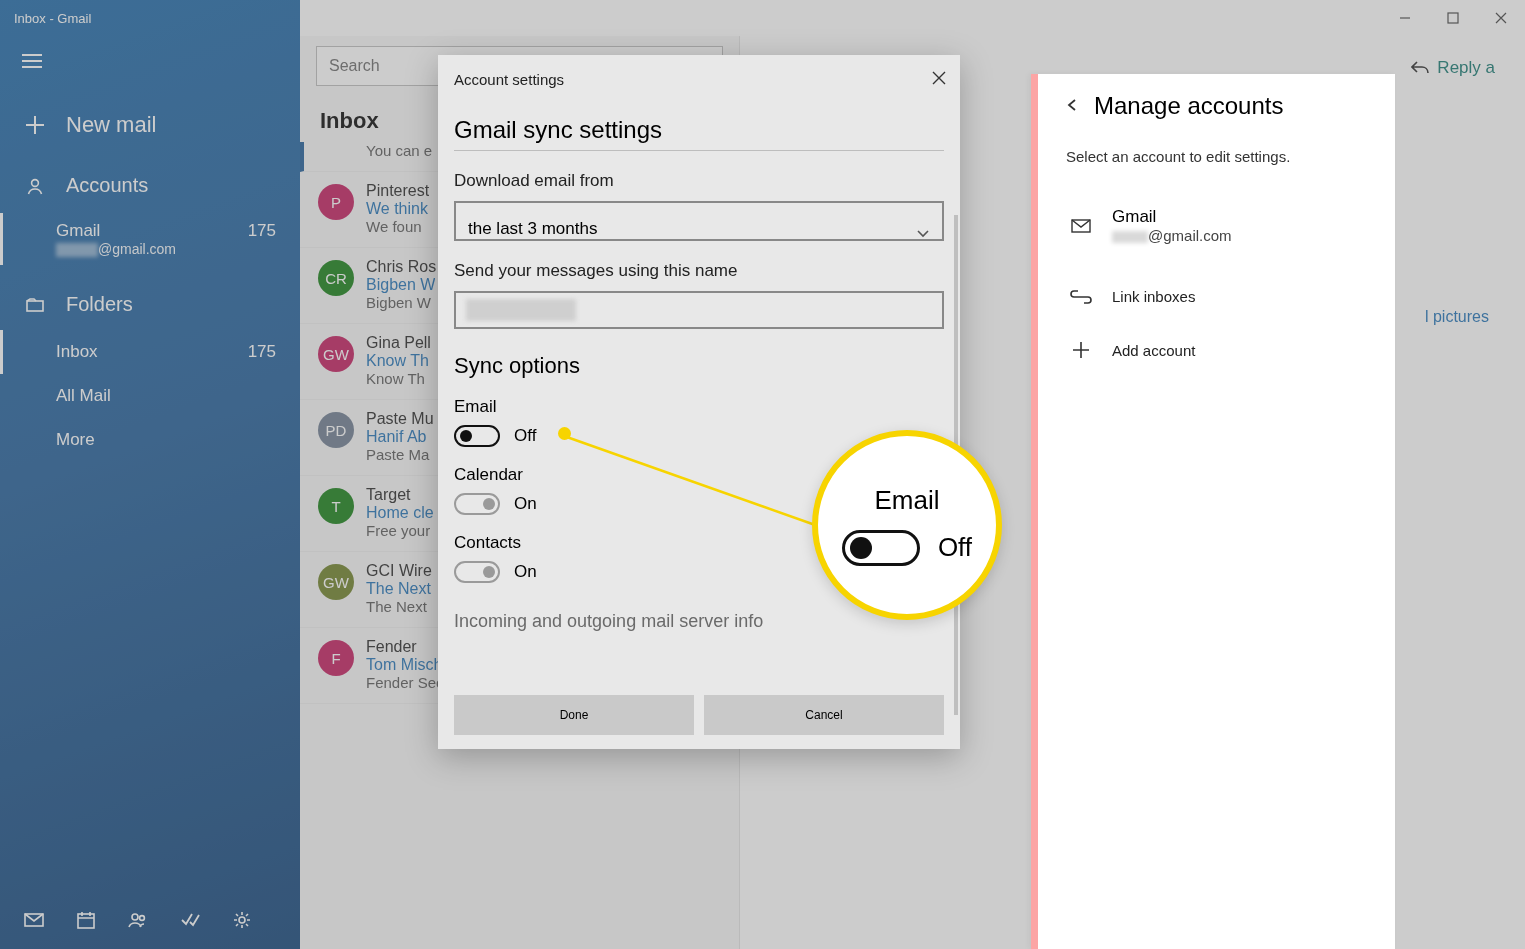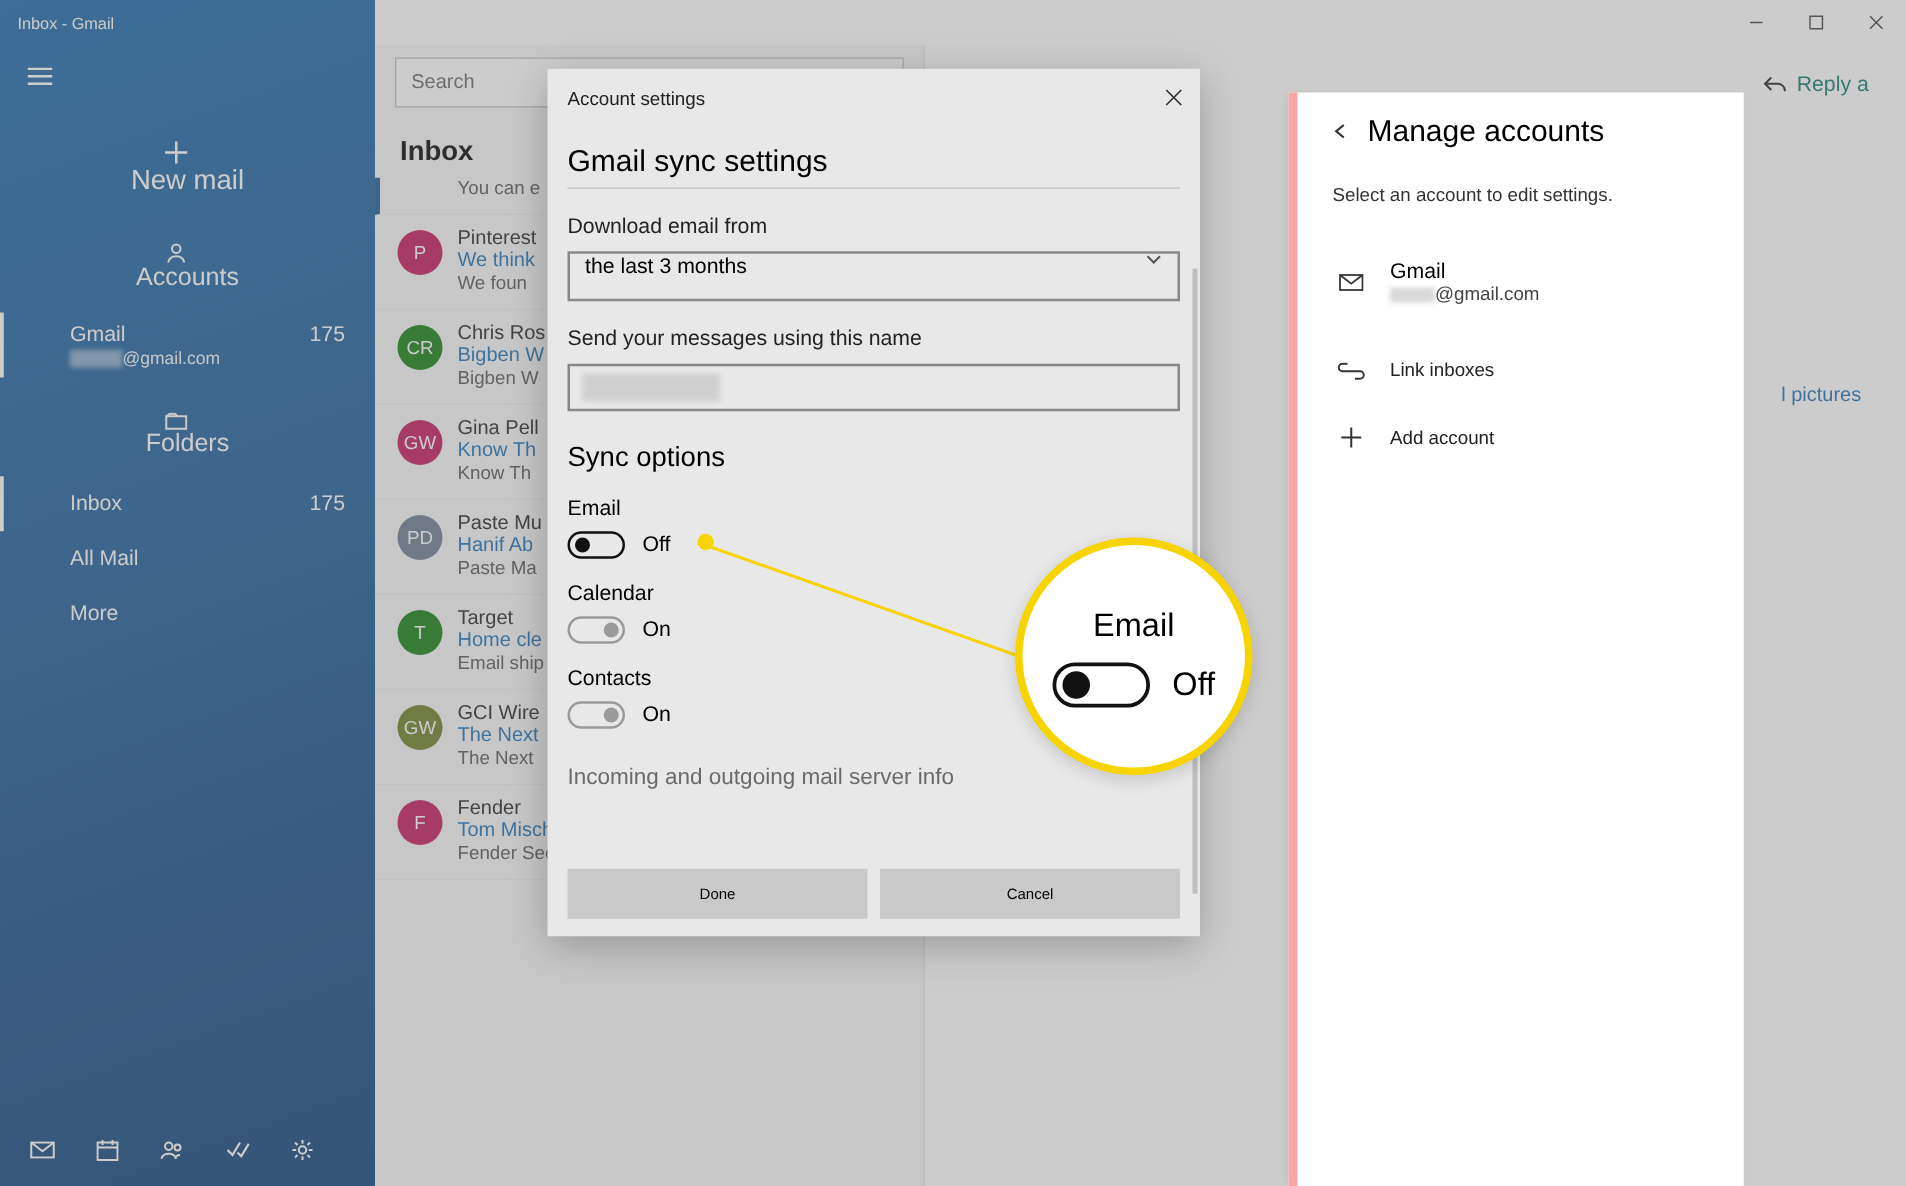--- a/index.html
+++ b/index.html
@@ -12,21 +12,21 @@
   .win-btn { width: 48px; height: 36px; display: flex; align-items: center; justify-content: center; color: #555; }
 
   
   .nav {
     position: absolute; left: 0; top: 0; bottom: 0; width: 300px;
     background: linear-gradient(160deg, #1866a8 0%, #1b5a97 45%, #0b3f76 100%);
     color: #fff;
     padding-top: 36px;
   }
   .nav .hamburger { padding: 18px 22px; }
-  .nav-row { display: flex; align-items: center; padding: 14px 22px; font-size: 20px; flex-direction: column; }
+  .nav-row { display: flex; align-items: center; padding: 14px 22px; font-size: 20px; }
   .nav-row.newmail { font-size: 22px; font-weight: 400; padding-top: 22px; padding-bottom: 22px; }
   .nav-row .icn { width: 26px; margin-right: 18px; display: flex; justify-content: center; }
   .acct-row { border-left: 3px solid #fff; padding-left: 53px; margin-top: 2px; padding-top: 8px; padding-bottom: 8px; display: flex; justify-content: space-between; align-items: flex-start; }
   .acct-row .name { font-size: 17px; }
   .acct-row .addr { font-size: 14px; opacity: .95; }
   .acct-row .count { font-size: 17px; padding-right: 24px; }
   .folder-row { display: flex; justify-content: space-between; padding: 12px 24px 12px 56px; font-size: 17px; }
   .folder-row.active { border-left: 3px solid #fff; padding-left: 53px; }
   .nav-bottom { position: absolute; bottom: 0; left: 0; right: 0; display: flex; padding: 10px 8px; }
   .nav-bottom .bicn { width: 52px; height: 38px; display: flex; align-items: center; justify-content: center; }
@@ -80,21 +80,21 @@
   
   .dialog {
     position: absolute; left: 438px; top: 55px; width: 522px; height: 694px;
     background: #e8e8e8; box-shadow: 0 8px 30px rgba(0,0,0,.25);
     padding: 16px 16px 14px;
   }
   .dialog .dtitle { font-size: 15px; color: #222; }
   .dialog .close { position: absolute; right: 14px; top: 14px; font-size: 18px; color: #333; }
   .dlg-h1 { font-size: 24px; font-weight: 400; margin-top: 28px; border-bottom: 1px solid #bdbdbd; padding-bottom: 6px; }
   .dlg-label { font-size: 17px; margin-top: 20px; color: #222; }
-  .dlg-select { margin-top: 10px; height: 40px; border: 2px solid #888; display: flex; align-items: flex-start; justify-content: space-between; padding: 0 12px; font-size: 17px; background: #e8e8e8; }
+  .dlg-select { margin-top: 10px; height: 40px; border: 2px solid #888; display: flex; align-items: flex-end; justify-content: space-between; padding: 0 12px; font-size: 17px; background: #e8e8e8; }
   .dlg-input { margin-top: 10px; height: 38px; border: 2px solid #888; background: #e8e8e8; padding: 0 10px; }
   .dlg-input .blur { display:inline-block; width: 110px; height: 22px; background: #cfcfcf; filter: blur(2px); margin-top: 6px; }
   .dlg-h2 { font-size: 22px; font-weight: 400; margin-top: 24px; }
   .sync-item { margin-top: 18px; }
   .sync-item .slabel { font-size: 17px; }
   .sync-item .row { display: flex; align-items: center; margin-top: 8px; }
   .toggle { width: 46px; height: 22px; border: 2px solid #111; border-radius: 12px; position: relative; margin-right: 14px; }
   .toggle .knob { position: absolute; width: 12px; height: 12px; border-radius: 50%; background: #111; top: 3px; left: 4px; }
   .toggle.off .knob { left: 4px; }
   .toggle.disabled { border-color: #9a9a9a; }
@@ -272,21 +272,21 @@
           <div class="preview">Paste Ma</div>
         </div>
       </div>
       <div class="msg">
         <div class="avatar" style="background:#107c10">T</div>
         <div class="lines">
           <div class="sender">Target</div>
           <div class="subject-row">
             <div class="subject">Home cle</div>
           </div>
-          <div class="preview">Email ship</div>
+          <div class="preview">Free your</div>
         </div>
       </div>
       <div class="msg">
         <div class="avatar" style="background:#6b7e23">GW</div>
         <div class="lines">
           <div class="sender">GCI Wire</div>
           <div class="subject-row">
             <div class="subject">The Next</div>
           </div>
           <div class="preview">The Next</div>

